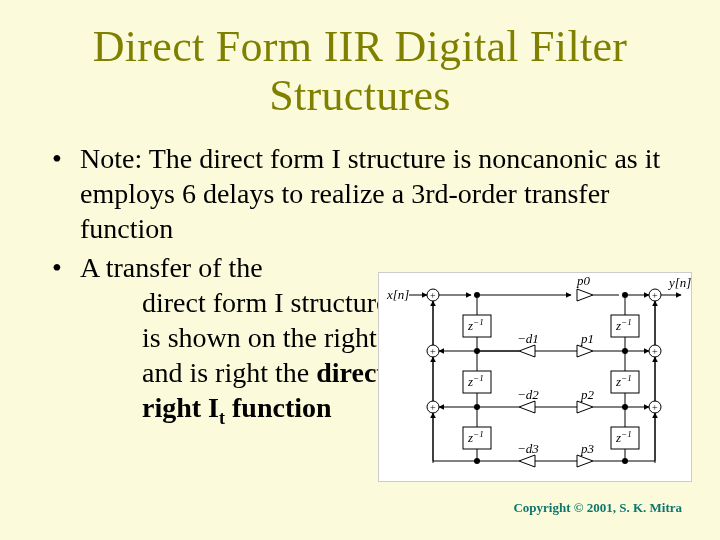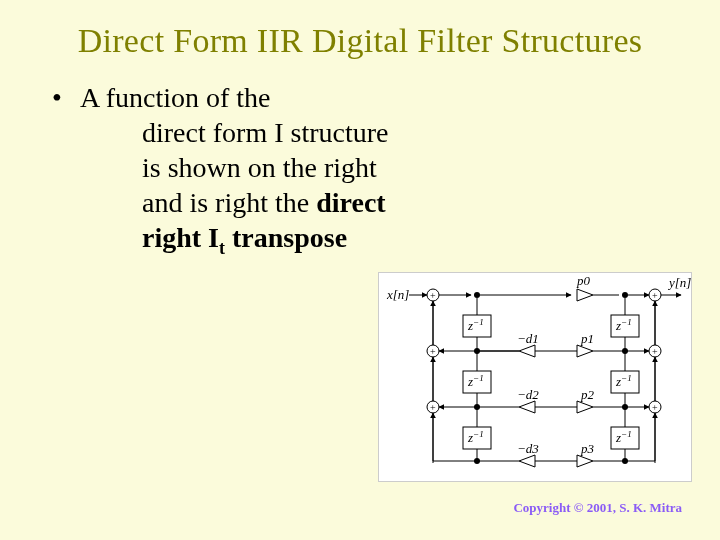--- a/index.html
+++ b/index.html
@@ -13,21 +13,21 @@
     overflow: hidden;
   }
   .slide {
     width: 720px;
     height: 540px;
     position: relative;
     box-sizing: border-box;
     padding: 22px 46px 0 46px;
   }
   .title {
-    font-size: 34px;
+    font-size: 44px;
     line-height: 1.12;
     color: #7f8000;
     text-align: center;
     font-weight: normal;
     margin: 0 0 20px 0;
     letter-spacing: 0.3px;
   }
   .body {
     position: relative;
     font-size: 28px;
@@ -62,21 +62,21 @@
   .sub-t {
     font-size: 18px;
     vertical-align: sub;
   }
   .copyright {
     position: absolute;
     right: 38px;
     bottom: 24px;
     font-size: 13px;
     font-weight: bold;
-    color: #8b5cf6;
+    color: #0f766e;
   }
   
   .diagram {
     position: absolute;
     top: 272px;
     left: 378px;
     width: 312px;
     height: 208px;
     background: #fff;
     border: 1px solid #ccc;
@@ -97,29 +97,32 @@
 </style>
 </head>
 <body>
 
 <div class="slide">
   <h1 class="title">Direct Form IIR Digital Filter Structures</h1>
 
   <div class="body">
     <ul class="bullets">
       <li>
-        <span>A function of the</span>
+        <span>Note: The direct form I structure is noncanonic as it employs 6 delays to realize a 3rd-order transfer function</span>
+      </li>
+      <li>
+        <span>A transfer of the</span>
         <div class="sub-lines">
           <div>direct form I structure</div>
           <div> is shown on the right</div>
           <div>
             <span>and is right the </span><span class="bold-run">direct</span>
           </div>
           <div>
-            <span class="bold-run">right I</span><span class="bold-run sub-t">t</span><span class="bold-run">  transpose</span>
+            <span class="bold-run">right I</span><span class="bold-run sub-t">t</span><span class="bold-run">  function</span>
           </div>
         </div>
       </li>
     </ul>
   </div>
 
   <div class="diagram">
     <svg viewBox="0 0 312 208">
       <defs>
         <marker id="arr" viewBox="0 0 10 10" refX="9" refY="5" markerWidth="6" markerHeight="6" orient="auto">

